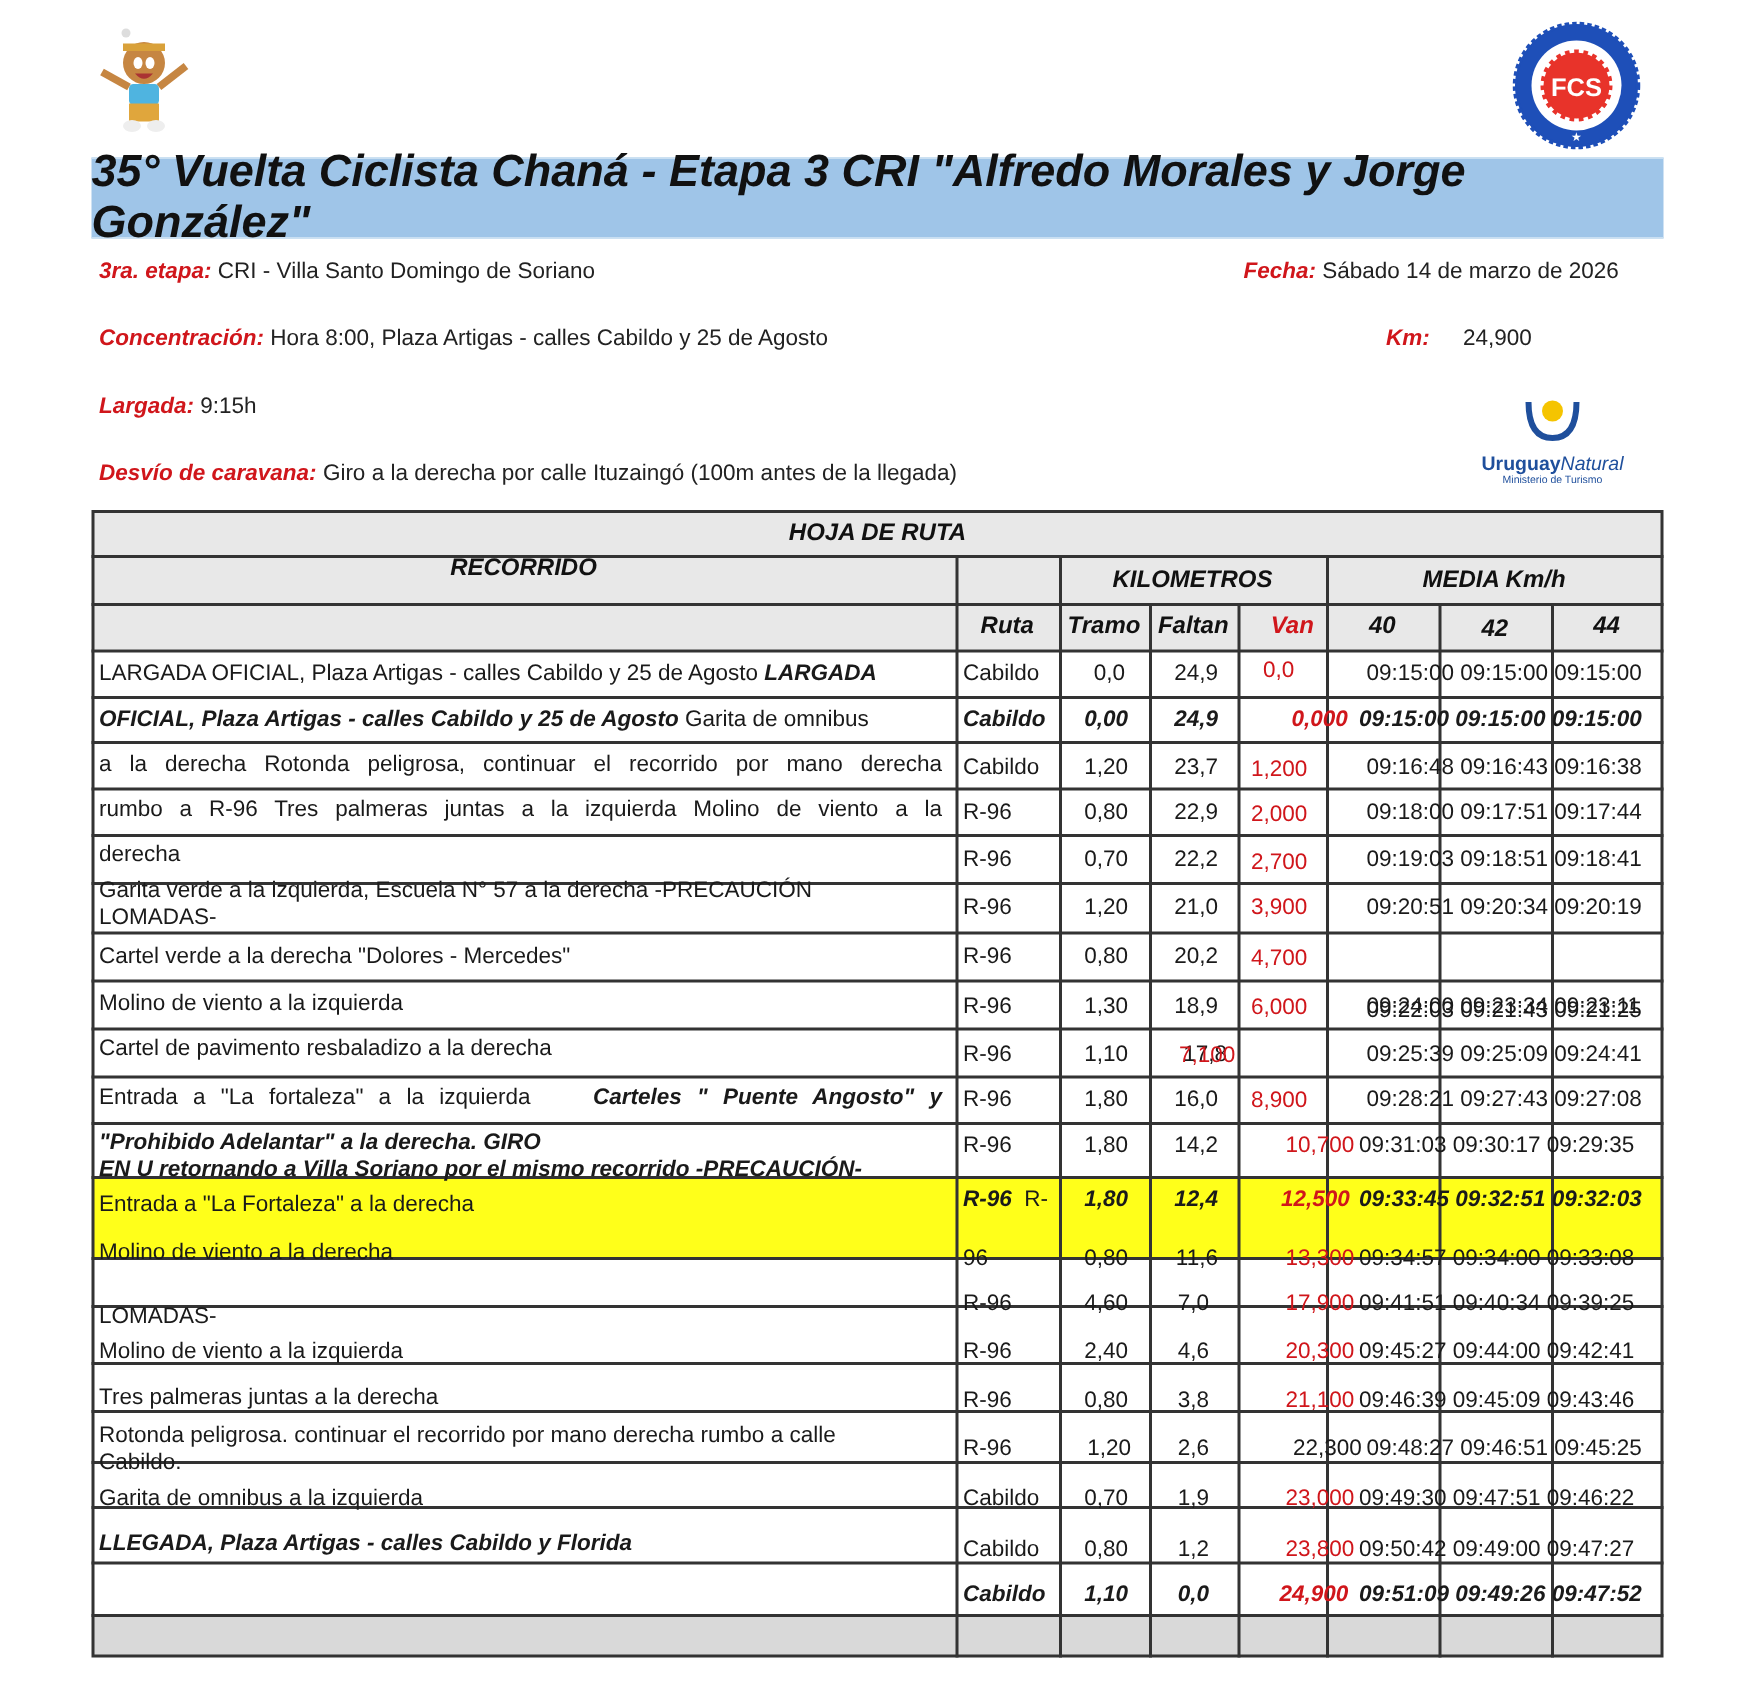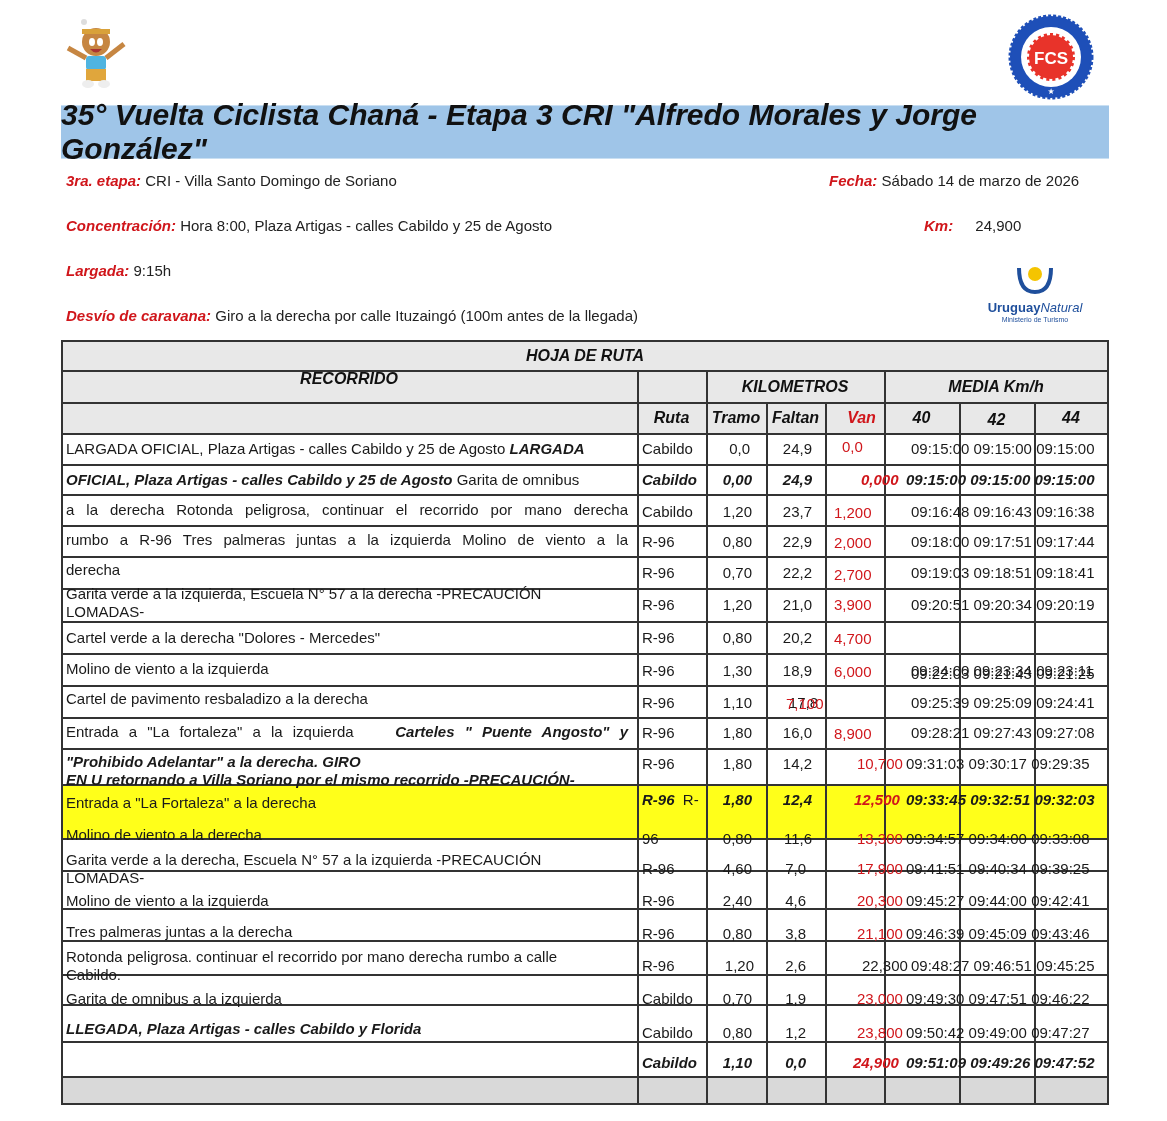--- a/index.html
+++ b/index.html
@@ -238,21 +238,21 @@
 <div class="cell red bi" style="left:854px; top:791px;">12,500</div>
 <div class="cell bi" style="left:906px; top:791px;"><span>09:33:45</span> <span>09:32:51</span> <span>09:32:03</span></div>
 
 <div class="cell" style="left:66px; top:826px;">Molino de viento a la derecha</div>
 <div class="cell" style="left:642px; top:830px;">96</div>
 <div class="cell r" style="left:706px; top:830px; width:46px;">0,80</div>
 <div class="cell r" style="left:766px; top:830px; width:46px;">11,6</div>
 <div class="cell red" style="left:857px; top:830px;">13,300</div>
 <div class="cell" style="left:906px; top:830px;"><span>09:34:57</span> <span>09:34:00</span> <span>09:33:08</span></div>
 
-<div class="cell" style="left:66px; top:851px;"><span>Garita verde a la derecha, Escuela N° 57 a la izquierda -PRECAUCIÓN</span><br><span>LOMADAS-</span></div>
+<div class="cell" style="left:66px; top:851px;"><br><span>LOMADAS-</span></div>
 <div class="cell" style="left:642px; top:860px;">R-96</div>
 <div class="cell r" style="left:706px; top:860px; width:46px;">4,60</div>
 <div class="cell r" style="left:766px; top:860px; width:40px;">7,0</div>
 <div class="cell red" style="left:857px; top:860px;">17,900</div>
 <div class="cell" style="left:906px; top:860px;"><span>09:41:51</span> <span>09:40:34</span> <span>09:39:25</span></div>
 
 <div class="cell" style="left:66px; top:892px;">Molino de viento a la izquierda</div>
 <div class="cell" style="left:642px; top:892px;">R-96</div>
 <div class="cell r" style="left:706px; top:892px; width:46px;">2,40</div>
 <div class="cell r" style="left:766px; top:892px; width:40px;">4,6</div>

